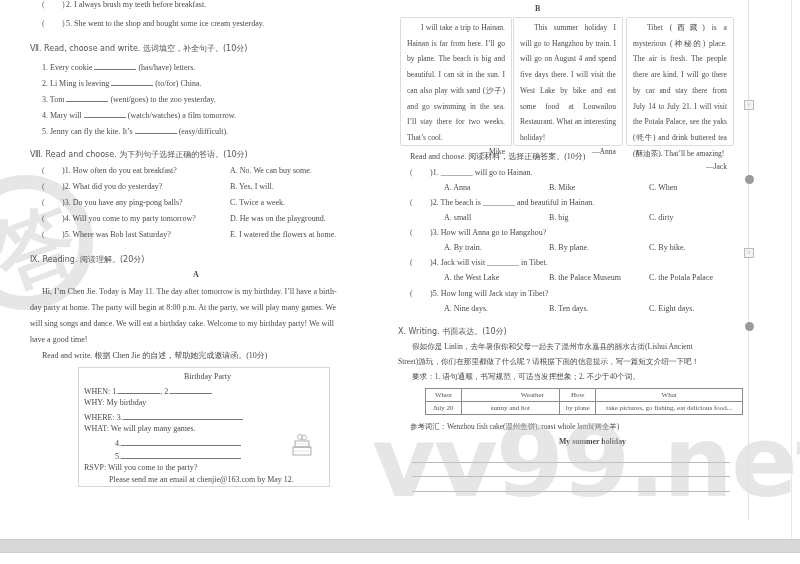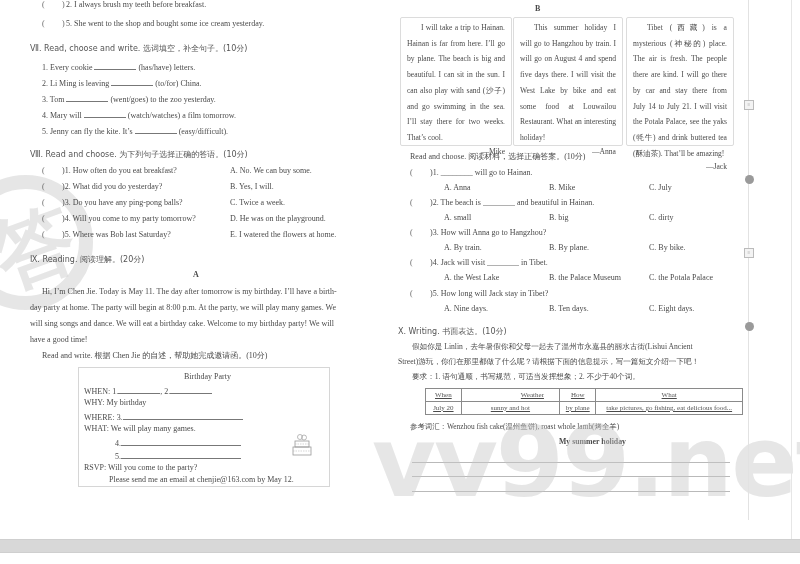--- a/index.html
+++ b/index.html
@@ -14,21 +14,21 @@
   .right-rule { position: absolute; left: 791px; top: 0; width: 1px; height: 545px; background: #e6e6e6; }
   .bottom-band { position: absolute; left: 0; top: 539px; width: 800px; height: 12px; background: #d8d8d8; border-top: 1px solid #cfcfcf; border-bottom: 1px solid #cfcfcf; }
   .t { position: absolute; white-space: nowrap; font-size: 8px; line-height: 10px; }
   .h { position: absolute; white-space: nowrap; font-family: "DejaVu Sans", "Liberation Sans", sans-serif; font-size: 8px; color: #555; }
   .paren { position: absolute; font-size: 8px; color: #666; }
   .blank { display: inline-block; border-bottom: 1px solid #777; height: 8px; vertical-align: baseline; }
   .card { position: absolute; border: 1px solid #dcdcdc; border-radius: 2px; background: #fff; }
   .card p { margin: 0; font-size: 7.6px; line-height: 15.7px; text-align: justify; padding: 0 6px; color: #4a4a4a; }
   .card .sig { text-align: right; font-size: 7.6px; padding-right: 6px; line-height: 12px; }
   .party { position: absolute; left: 78px; top: 367px; width: 250px; height: 118px; border: 1px solid #d6d6d6; }
-  .write-table { position: absolute; left: 425px; top: 388px; border-collapse: collapse; font-size: 7px; text-decoration: underline; }
+  .write-table { position: absolute; left: 425px; top: 388px; border-collapse: collapse; font-size: 7px; }
   .write-table td, .write-table th { border: 1px solid #8a8a8a; padding: 0 4px; height: 12px; text-align: center; font-weight: normal; color: #555; white-space: nowrap; }
   .wline { position: absolute; left: 412px; width: 318px; height: 1px; background: #b9b9b9; }
   .side-icon { position: absolute; width: 8px; height: 8px; border: 1px solid #bbb; background: #f3f3f3; font-size: 5px; line-height: 8px; text-align: center; color: #999; }
   .side-round { position: absolute; width: 9px; height: 9px; border-radius: 50%; background: #9a9a9a; }
   .watermark { position: absolute; left: 372px; top: 412px; font-family: "DejaVu Sans", sans-serif; font-weight: bold; font-size: 98px; letter-spacing: -2px; color: rgba(200,200,200,0.45); white-space: nowrap; pointer-events: none; line-height: 100px; }
   .stamp { position: absolute; left: -42px; top: 175px; width: 135px; height: 135px; border-radius: 50%; border: 14px solid rgba(205,205,205,0.5); box-sizing: border-box; }
   .stamp-char { position: absolute; left: -5px; top: 195px; font-size: 80px; font-weight: bold; color: rgba(205,205,205,0.5); transform: rotate(-20deg); font-family: "DejaVu Sans", sans-serif; }
   .cake { position: absolute; left: 292px; top: 433px; width: 20px; height: 24px; }
 </style>
 </head>
@@ -146,21 +146,21 @@
     <p style="text-indent:14px;padding-top:2px;">Tibet (西藏) is a mysterious (神秘的) place. The air is fresh. The people there are kind. I will go there by car and stay there from July 14 to July 21. I will visit the Potala Palace, see the yaks (牦牛) and drink buttered tea (酥油茶). That’ll be amazing!</p>
     <div class="sig">—Jack</div>
   </div>
 
   <span class="t" style="left:410px;top:152px;">Read and choose. 阅读材料，选择正确答案。(10分)</span>
   <div>
     <span class="paren" style="left:410px;top:168px;">(</span>
     <span class="t" style="left:430px;top:168px;">)<span>1. ________ will go to Hainan.</span></span>
     <span class="t" style="left:444px;top:183px;text-align:right;">A. Anna</span>
     <span class="t" style="left:549px;top:183px;">B. Mike</span>
-    <span class="t" style="left:649px;top:183px;">C. July</span>
+    <span class="t" style="left:649px;top:183px;">C. When</span>
 
     <span class="paren" style="left:410px;top:198px;">(</span>
     <span class="t" style="left:430px;top:198px;">)<span>2. The beach is ________ and beautiful in Hainan.</span></span>
     <span class="t" style="left:444px;top:213px;">A. small</span>
     <span class="t" style="left:549px;top:213px;">B. big</span>
     <span class="t" style="left:649px;top:213px;">C. dirty</span>
 
     <span class="paren" style="left:410px;top:228px;">(</span>
     <span class="t" style="left:430px;top:228px;">)<span>3. How will Anna go to Hangzhou?</span></span>
     <span class="t" style="left:444px;top:243px;">A. By train.</span>

